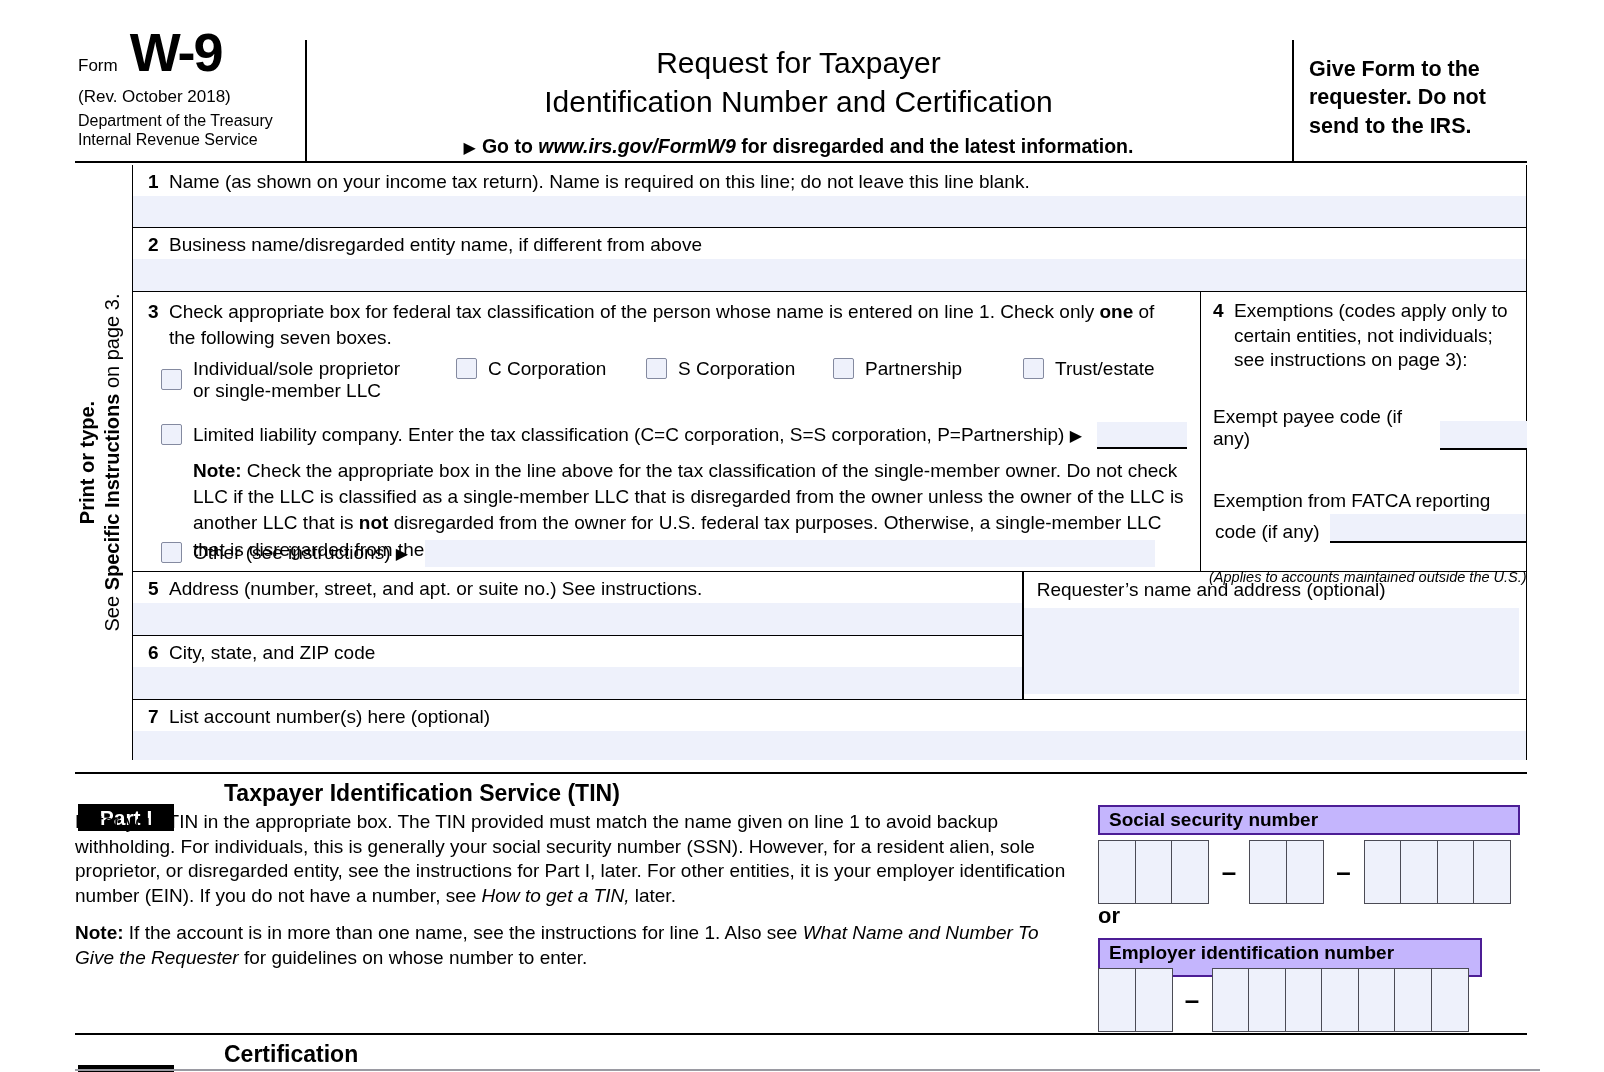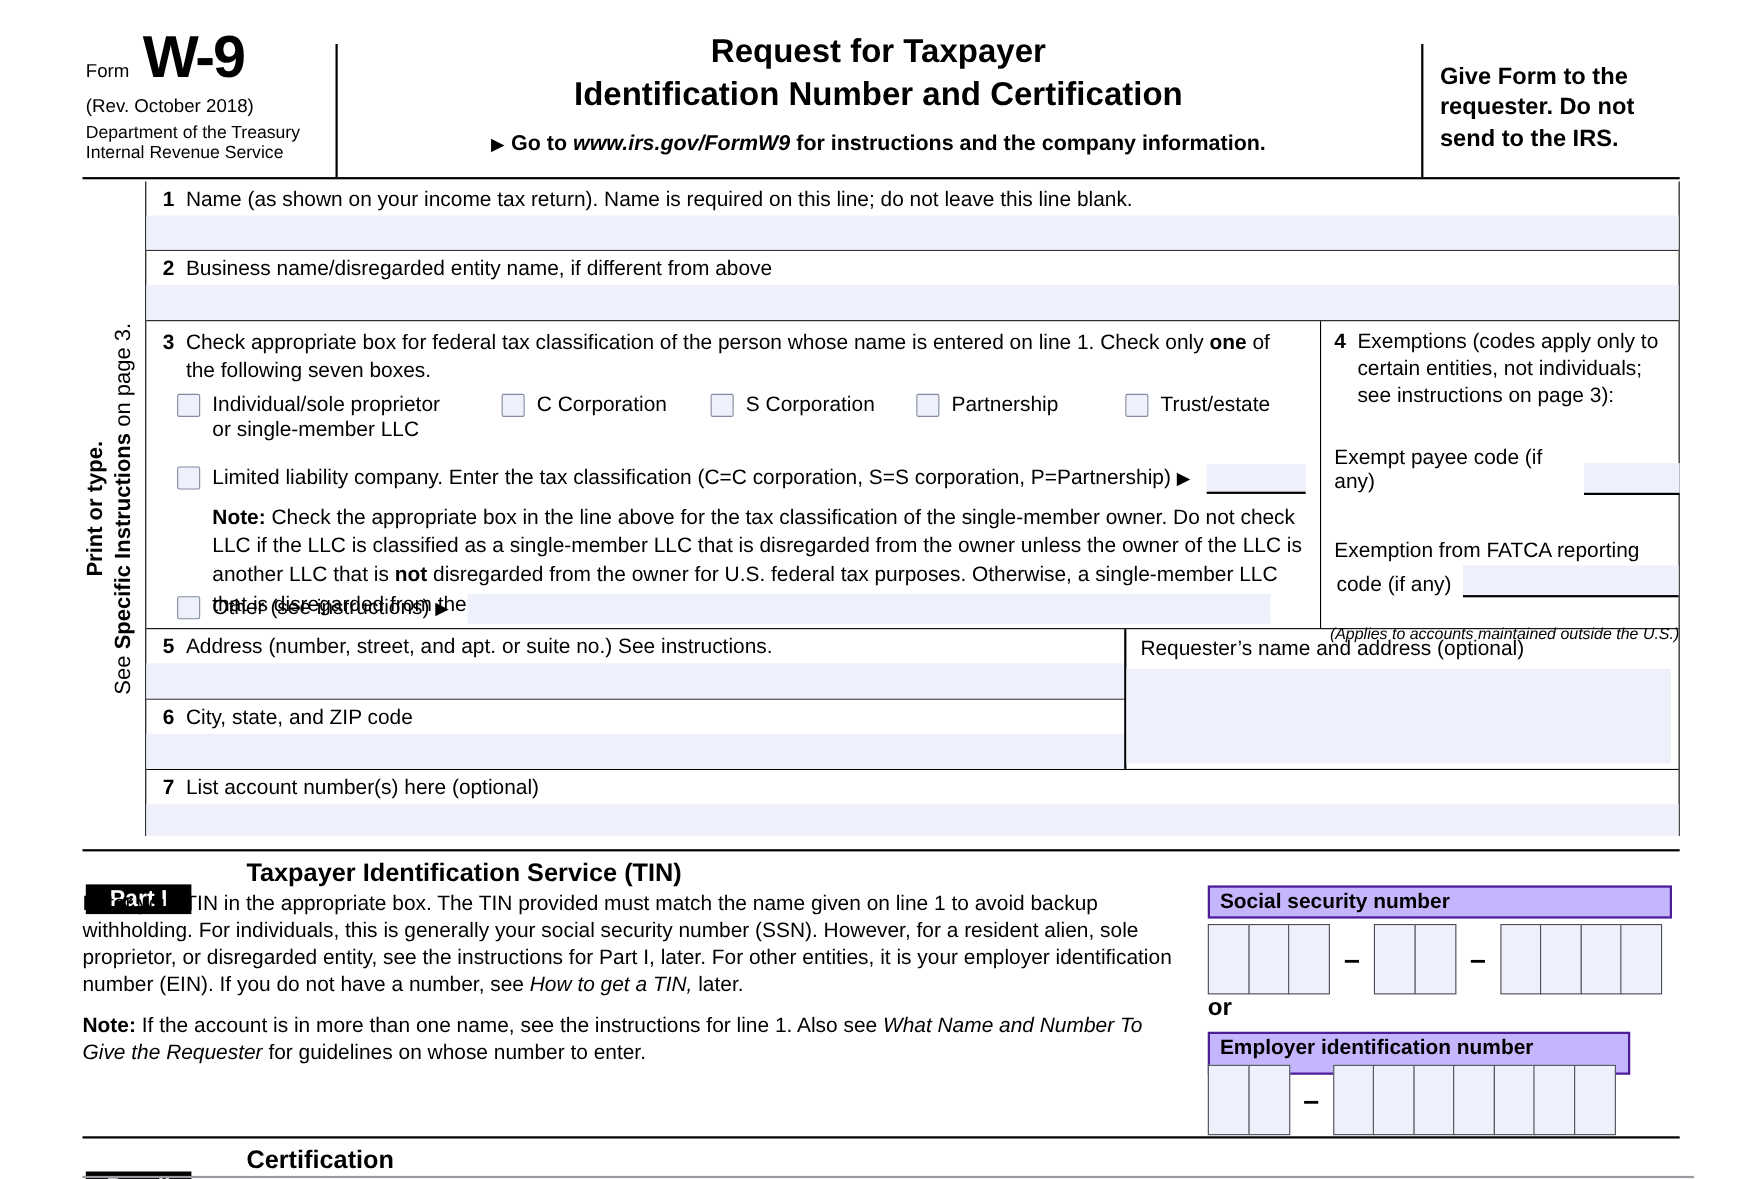--- a/index.html
+++ b/index.html
@@ -11,21 +11,21 @@
   .header { position:absolute; left:75px; top:15px; width:1452px; height:148px; border-bottom:2px solid #000; }
   .vline { position:absolute; top:25px; bottom:0; width:2px; background:#000; }
   .vline.v1 { left:230px; }
   .vline.v2 { left:1217px; }
   .hdr-left { position:absolute; left:3px; top:10px; width:220px; }
   .form-word { font-size:17px; display:inline-block; vertical-align:baseline; }
   .form-number { font-size:54px; font-weight:bold; letter-spacing:-2px; display:inline-block; margin-left:12px; line-height:1; }
   .revision { font-size:17px; margin-top:8px; }
   .dept { font-size:16px; margin-top:5px; line-height:1.18; }
   .hdr-center { position:absolute; left:232px; width:983px; top:0; height:148px; text-align:center; }
-  .form-title { font-size:30px; font-weight:bold; line-height:1.3; margin-top:12px; }
+  .form-title { font-size:30px; font-weight:normal; line-height:1.3; margin-top:28px; }
   .goto-line { font-size:19.5px; font-weight:bold; margin-top:14px; }
   .goto-line .tri { font-size:16px; margin-right:6px; }
   .goto-url { font-style:italic; }
   .hdr-right { position:absolute; left:1219px; top:0; width:233px; height:148px; }
   .give-form { font-size:21.5px; font-weight:bold; line-height:1.32; padding:40px 4px 0 15px; }
 
   
   .rows { position:absolute; left:75px; top:165px; width:1452px; height:595px; }
   .sidebar { position:absolute; left:0; top:0; width:57px; height:595px; }
   .sidebar-inner { position:absolute; left:-269px; top:269px; width:595px; height:57px; transform:rotate(-90deg); text-align:center; font-size:20px; line-height:1.25; }
@@ -39,21 +39,21 @@
   .r56 { height:128px; display:flex; flex-direction:row; }
   .r7 { height:60px; border-bottom:none; }
 
   
   .r34-left { position:absolute; left:0; top:0; width:1067px; height:279px; }
   .r34-right { position:absolute; left:1067px; top:0; width:327px; height:279px; border-left:1px solid #000; font-size:19px; }
   .l3-label { position:absolute; left:15px; top:7px; width:1035px; display:flex; gap:8px; font-size:19px; line-height:1.35; }
   .l3-label .num { font-weight:bold; min-width:13px; }
   .cb { width:21px; height:21px; background:#eef1fb; border:1.5px solid #848aa0; border-radius:2px; flex:none; }
   .cbrow { position:absolute; left:28px; top:66px; right:10px; height:60px; }
-  .cbitem { position:absolute; top:0; display:flex; gap:11px; align-items:flex-start; font-size:19px; line-height:1.15; }
+  .cbitem { position:absolute; top:0; display:flex; gap:11px; align-items:center; font-size:19px; line-height:1.15; }
   .cbitem.c0 { left:0; width:260px; }
   .cbitem.c1 { left:295px; } .cbitem.c2 { left:485px; } .cbitem.c3 { left:672px; } .cbitem.c4 { left:862px; }
   .llcrow { position:absolute; left:28px; top:132px; display:flex; gap:11px; align-items:flex-start; font-size:19px; }
   .llcrow .blank { width:90px; height:27px; background:#eef1fb; border-bottom:2px solid #000; margin-left:4px; margin-top:-2px; }
   .tri-s { font-size:16px; }
   .note-block { position:absolute; left:60px; top:166px; width:1000px; font-size:19px; line-height:1.38; }
   .otherrow { position:absolute; left:28px; top:250px; right:45px; display:flex; gap:11px; align-items:flex-start; font-size:19px; }
   .otherrow .ofill { flex:1; height:27px; background:#eef1fb; margin-left:6px; margin-top:-2px; }
 
   .l4-label { display:flex; gap:8px; padding:7px 6px 0 12px; line-height:1.3; }
@@ -121,21 +121,21 @@
         <div>Internal Revenue Service</div>
       </div>
     </div>
 
     <div class="hdr-center">
       <div class="form-title">
         <div>Request for Taxpayer</div>
         <div>Identification Number and Certification</div>
       </div>
       <div class="goto-line">
-        <span class="tri">▶</span><span>Go to </span><span class="goto-url">www.irs.gov/FormW9</span><span> for instructions and the company information.</span>
+        <span class="tri">▶</span><span>Go to </span><span class="goto-url">www.irs.gov/FormW9</span><span> for disregarded and the latest information.</span>
       </div>
     </div>
 
     <div class="hdr-right">
       <div class="give-form">Give Form to the requester. Do not send to the IRS.</div>
     </div>
   </div>
 
   <div class="rows">
 

